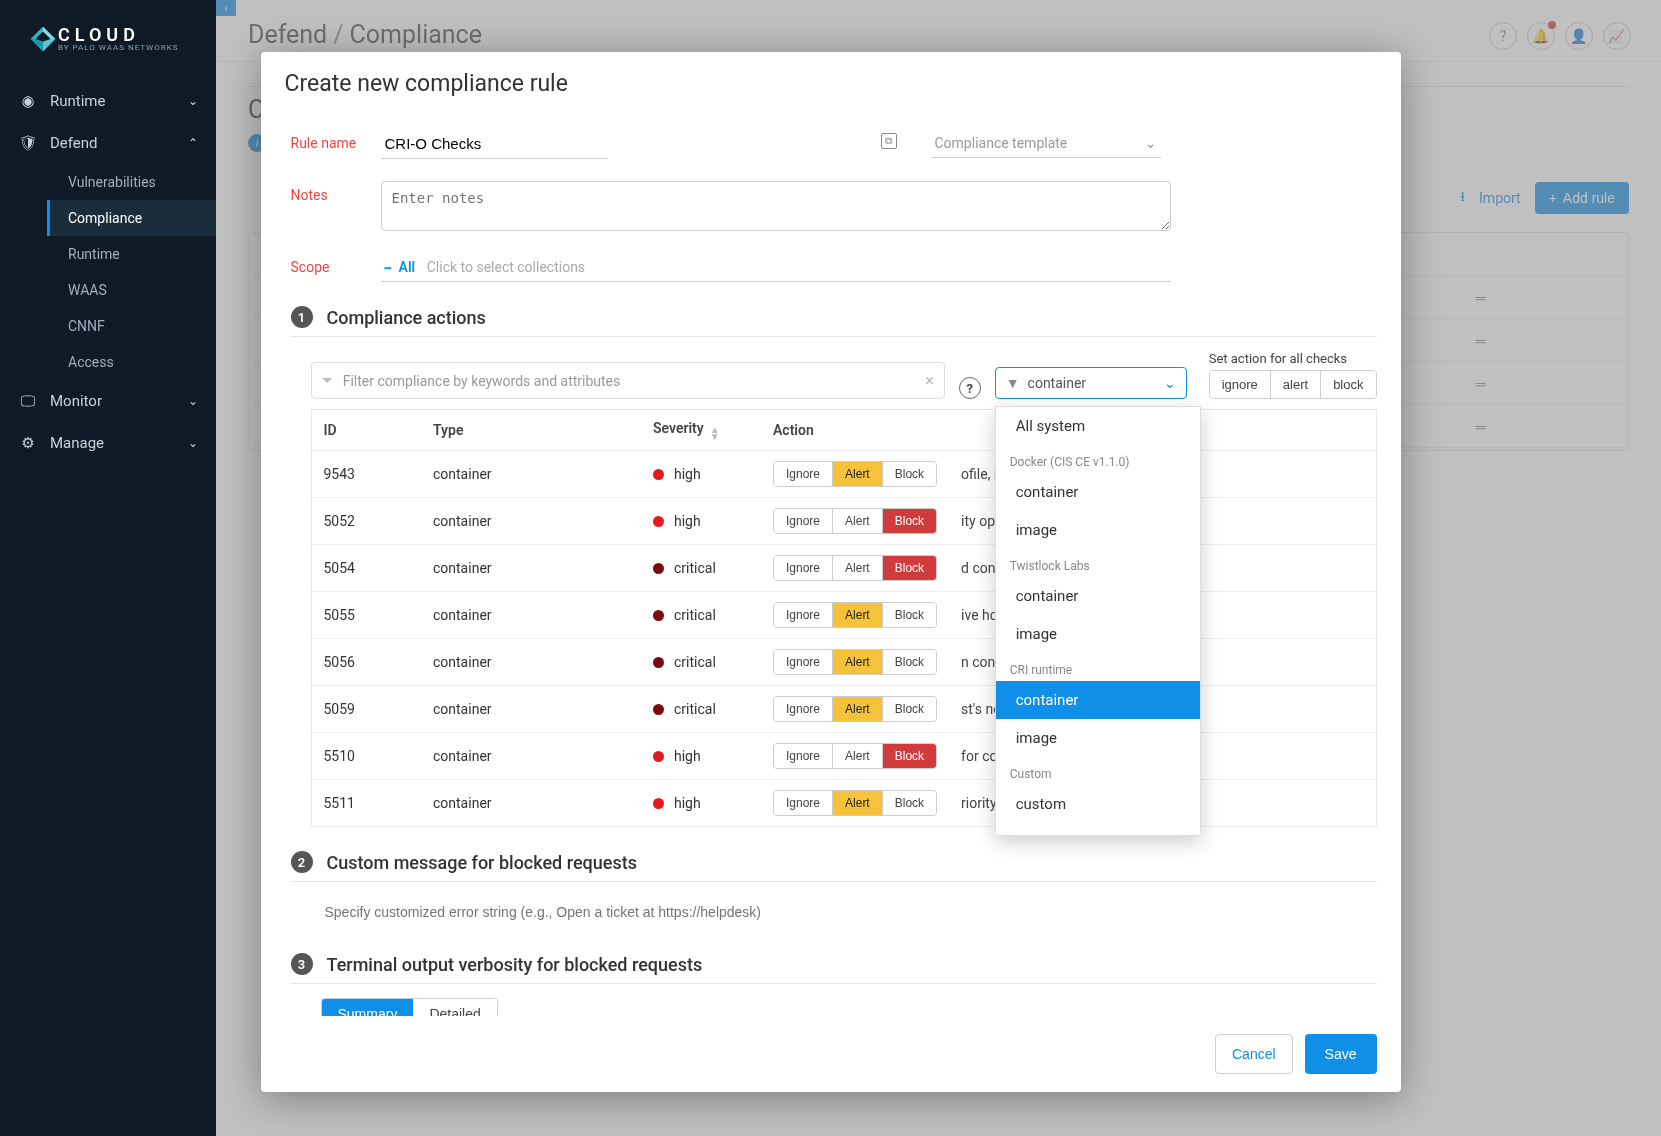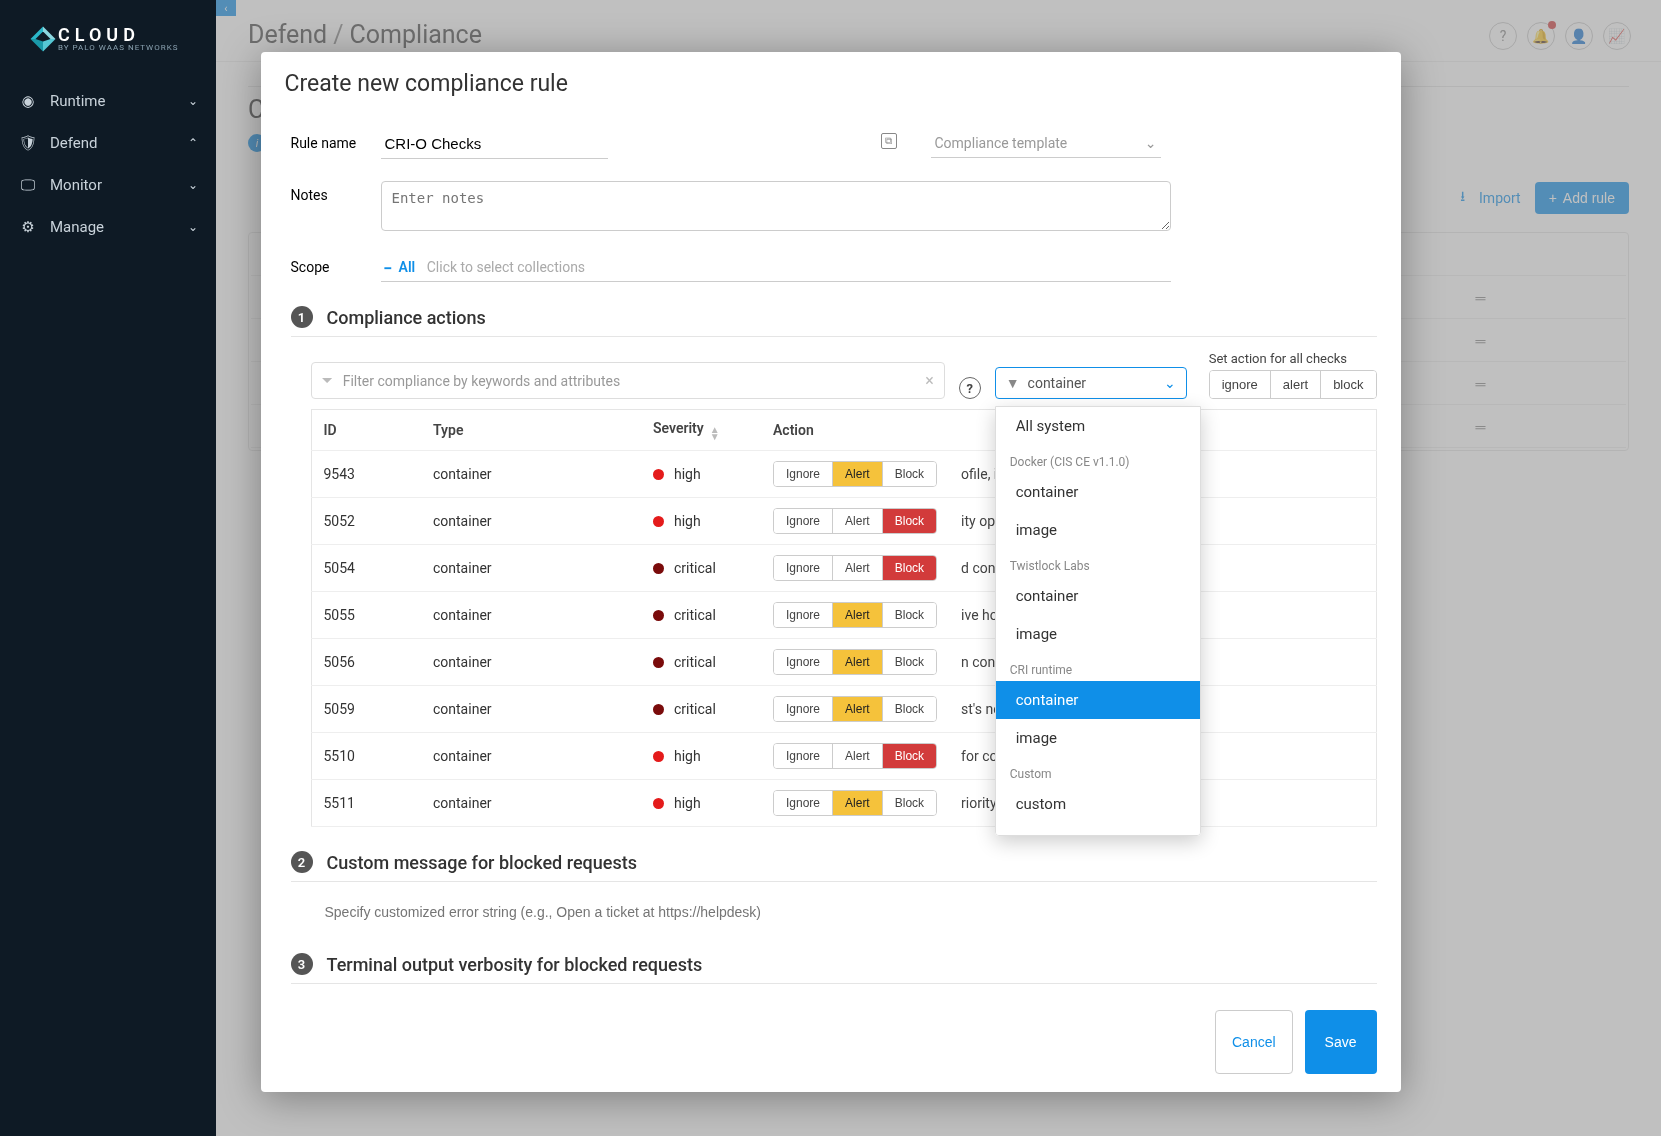--- a/index.html
+++ b/index.html
@@ -42,21 +42,21 @@
 .drag { color:#888;}
 
 
 .overlay { position:absolute; inset:0; background:rgba(140,140,140,0.55); z-index:10;}
 
 
 .modal { position:absolute; top:52px; left:50%; transform:translateX(-50%); width:1140px; max-height:1040px; background:#fff; border-radius:4px; box-shadow:0 6px 40px rgba(0,0,0,0.35); z-index:20; display:flex; flex-direction:column;}
 .modal-title { font-size:23px; padding:18px 24px 10px; color:#333;}
 .modal-body { padding:0 24px 0 30px; overflow-y:auto; flex:1;}
 .form-row { display:flex; align-items:flex-start; margin:22px 0;}
-.form-label { width:90px; font-size:14px; color:#000000; padding-top:6px;}
+.form-label { width:90px; font-size:14px; color:#ef4444; padding-top:6px;}
 .text-input { flex:1; border:none; border-bottom:1px solid #ccc; padding:6px 24px 6px 4px; font-size:15px; outline:none; }
 .text-input-wrap { position:relative; flex:1; max-width:520px;}
 .text-input-wrap .tail-icon { position:absolute; right:4px; top:4px; color:#888; width:16px; height:16px; border:1px solid #888; border-radius:2px; font-size:10px; display:flex; align-items:center; justify-content:center;}
 .template-select { margin-left:30px; width:230px; border-bottom:1px solid #ccc; color:#999; padding:6px 4px; display:flex; justify-content:space-between; align-items:center; cursor:pointer;}
 .notes-area { flex:1; max-width:790px; border:1px solid #ccc; border-radius:4px; padding:8px 10px; font-size:14px; color:#999; min-height:36px; resize:vertical;}
 .scope-row .scope-val { flex:1; border-bottom:1px solid #ccc; padding:6px 4px; max-width:790px;}
 .scope-tag { color:#0f8fe8; font-weight:600; margin-right:8px;}
 .scope-hint { color:#aaa;}
 
 .section-head { display:flex; align-items:center; gap:14px; margin:24px 0 8px;}
@@ -103,21 +103,21 @@
 
 .custom-msg-input { width:100%; border:none; border-bottom:1px solid transparent; color:#999; padding:8px 4px; font-size:14px;}
 
 .verbosity-seg { display:inline-flex; border-radius:4px; overflow:hidden; border:1px solid #ccc;}
 .verbosity-seg button { border:none; padding:7px 16px; font-size:14px; cursor:pointer;}
 .verbosity-seg button.on { background:#0f8fe8; color:#fff;}
 .verbosity-seg button.off { background:#fff; color:#444;}
 
 .modal-footer { padding:18px 24px; display:flex; justify-content:flex-end; gap:12px; border-top:0;}
 .btn-cancel { background:#fff; border:1px solid #ccc; padding:8px 16px; border-radius:4px; color:#0f8fe8; cursor:pointer; font-size:14px;}
-.btn-save { background:#0f8fe8; border:none; padding:24px 20px; border-radius:4px; color:#fff; cursor:pointer; font-size:14px;}
+.btn-save { background:#0f8fe8; border:none; padding:12px 20px; border-radius:4px; color:#fff; cursor:pointer; font-size:14px;}
 
 .modal-body::-webkit-scrollbar { width:8px;}
 .modal-body::-webkit-scrollbar-thumb { background:#ccc; border-radius:4px;}
 </style>
 </head>
 <body>
 
 <div class="app">
   <div class="collapse-handle">‹</div>
 
@@ -137,20 +137,28 @@
     <nav class="nav">
       <div class="nav-item">
         <span class="nav-icon">◉</span>
         <span>Runtime</span>
         <span class="chev">⌄</span>
       </div>
       <div class="nav-item">
         <span class="nav-icon">🛡</span>
         <span>Defend</span>
         <span class="chev">⌃</span>
+      </div>
+      <div class="nav-sub">
+        <div class="sub-item">Vulnerabilities</div>
+        <div class="sub-item active">Compliance</div>
+        <div class="sub-item">Runtime</div>
+        <div class="sub-item">WAAS</div>
+        <div class="sub-item">CNNF</div>
+        <div class="sub-item">Access</div>
       </div>
       <div class="nav-item">
         <span class="nav-icon">🖵</span>
         <span>Monitor</span>
         <span class="chev">⌄</span>
       </div>
       <div class="nav-item">
         <span class="nav-icon">⚙</span>
         <span>Manage</span>
         <span class="chev">⌄</span>

